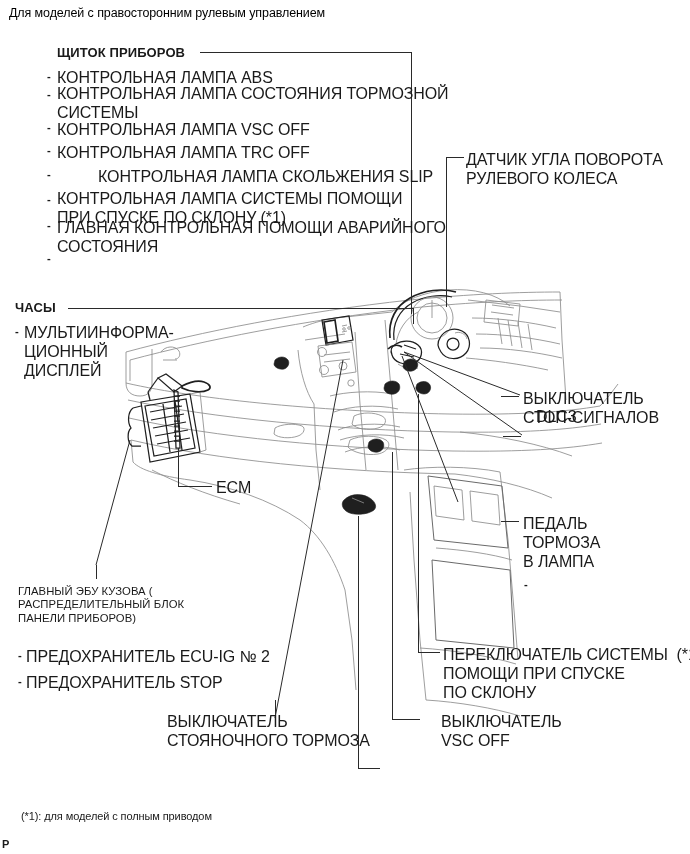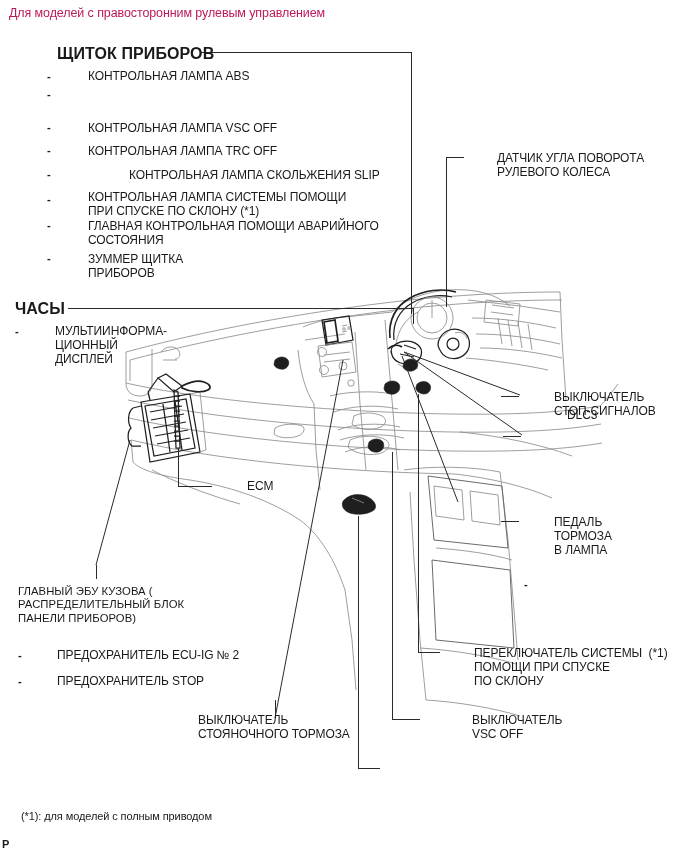--- a/index.html
+++ b/index.html
@@ -18,31 +18,30 @@
   }
   .txt {
     position: absolute;
     white-space: pre;
     line-height: 1.18;
     letter-spacing: -0.1px;
   }
   .title {
     font-size: 12.5px;
     font-weight: 400;
-    color: #be185d;
+    color: #000000;
   }
   .hdr {
-    font-size: 16px;
+    font-size: 13px;
     font-weight: 700;
     letter-spacing: 0.1px;
   }
   .lbl {
-    font-size: 12px;
+    font-size: 16px;
     font-weight: 400;
-    margin-left: 31px;
   }
   .lbl-b {
     font-size: 11.3px;
     font-weight: 400;
     letter-spacing: 0.05px;
   }
   .bullet {
     position: absolute;
     font-size: 11.3px;
     font-weight: 700;
@@ -258,41 +257,41 @@
 
   <div class="ln lnv" style="left:418px; top:394px; height:258px;"></div>
   <div class="ln lnh" style="left:418px; top:652px; width:22px;"></div>
 
   <div class="txt hdr" style="left:57px; top:45px;">ЩИТОК ПРИБОРОВ</div>
 
   <div class="bullet" style="left:47px; top:70px;">-</div>
   <div class="txt lbl" style="left:57px; top:69px;">КОНТРОЛЬНАЯ ЛАМПА ABS</div>
 
   <div class="bullet" style="left:47px; top:88px;">-</div>
+  <div class="txt lbl" style="left:57px; top:85px;">КОНТРОЛЬНАЯ ЛАМПА СОСТОЯНИЯ ТОРМОЗНОЙ
+СИСТЕМЫ</div>
 
   <div class="bullet" style="left:47px; top:121px;">-</div>
   <div class="txt lbl" style="left:57px; top:121px;">КОНТРОЛЬНАЯ ЛАМПА VSC OFF</div>
 
   <div class="bullet" style="left:47px; top:144px;">-</div>
   <div class="txt lbl" style="left:57px; top:144px;">КОНТРОЛЬНАЯ ЛАМПА TRC OFF</div>
 
   <div class="bullet" style="left:47px; top:168px;">-</div>
   <div class="txt lbl" style="left:57px; top:168px;padding-left:41px;">КОНТРОЛЬНАЯ ЛАМПА СКОЛЬЖЕНИЯ SLIP</div>
 
   <div class="bullet" style="left:47px; top:193px;">-</div>
   <div class="txt lbl" style="left:57px; top:190px;">КОНТРОЛЬНАЯ ЛАМПА СИСТЕМЫ ПОМОЩИ
 ПРИ СПУСКЕ ПО СКЛОНУ (*1)</div>
 
   <div class="bullet" style="left:47px; top:219px;">-</div>
   <div class="txt lbl" style="left:57px; top:219px;">ГЛАВНАЯ КОНТРОЛЬНАЯ ПОМОЩИ АВАРИЙНОГО
 СОСТОЯНИЯ</div>
 
   <div class="bullet" style="left:47px; top:252px;">-</div>
-  <div class="txt lbl" style="left:57px; top:252px;">ЗУММЕР ЩИТКА
-ПРИБОРОВ</div>
 
   <div class="txt hdr" style="left:15px; top:300px;">ЧАСЫ</div>
 
   <div class="bullet" style="left:15px; top:325px;">-</div>
   <div class="txt lbl" style="left:24px; top:324px;">МУЛЬТИИНФОРМА-
 ЦИОННЫЙ
 ДИСПЛЕЙ</div>
 
   <div class="txt lbl" style="left:466px; top:151px;">ДАТЧИК УГЛА ПОВОРОТА
 РУЛЕВОГО КОЛЕСА</div>

